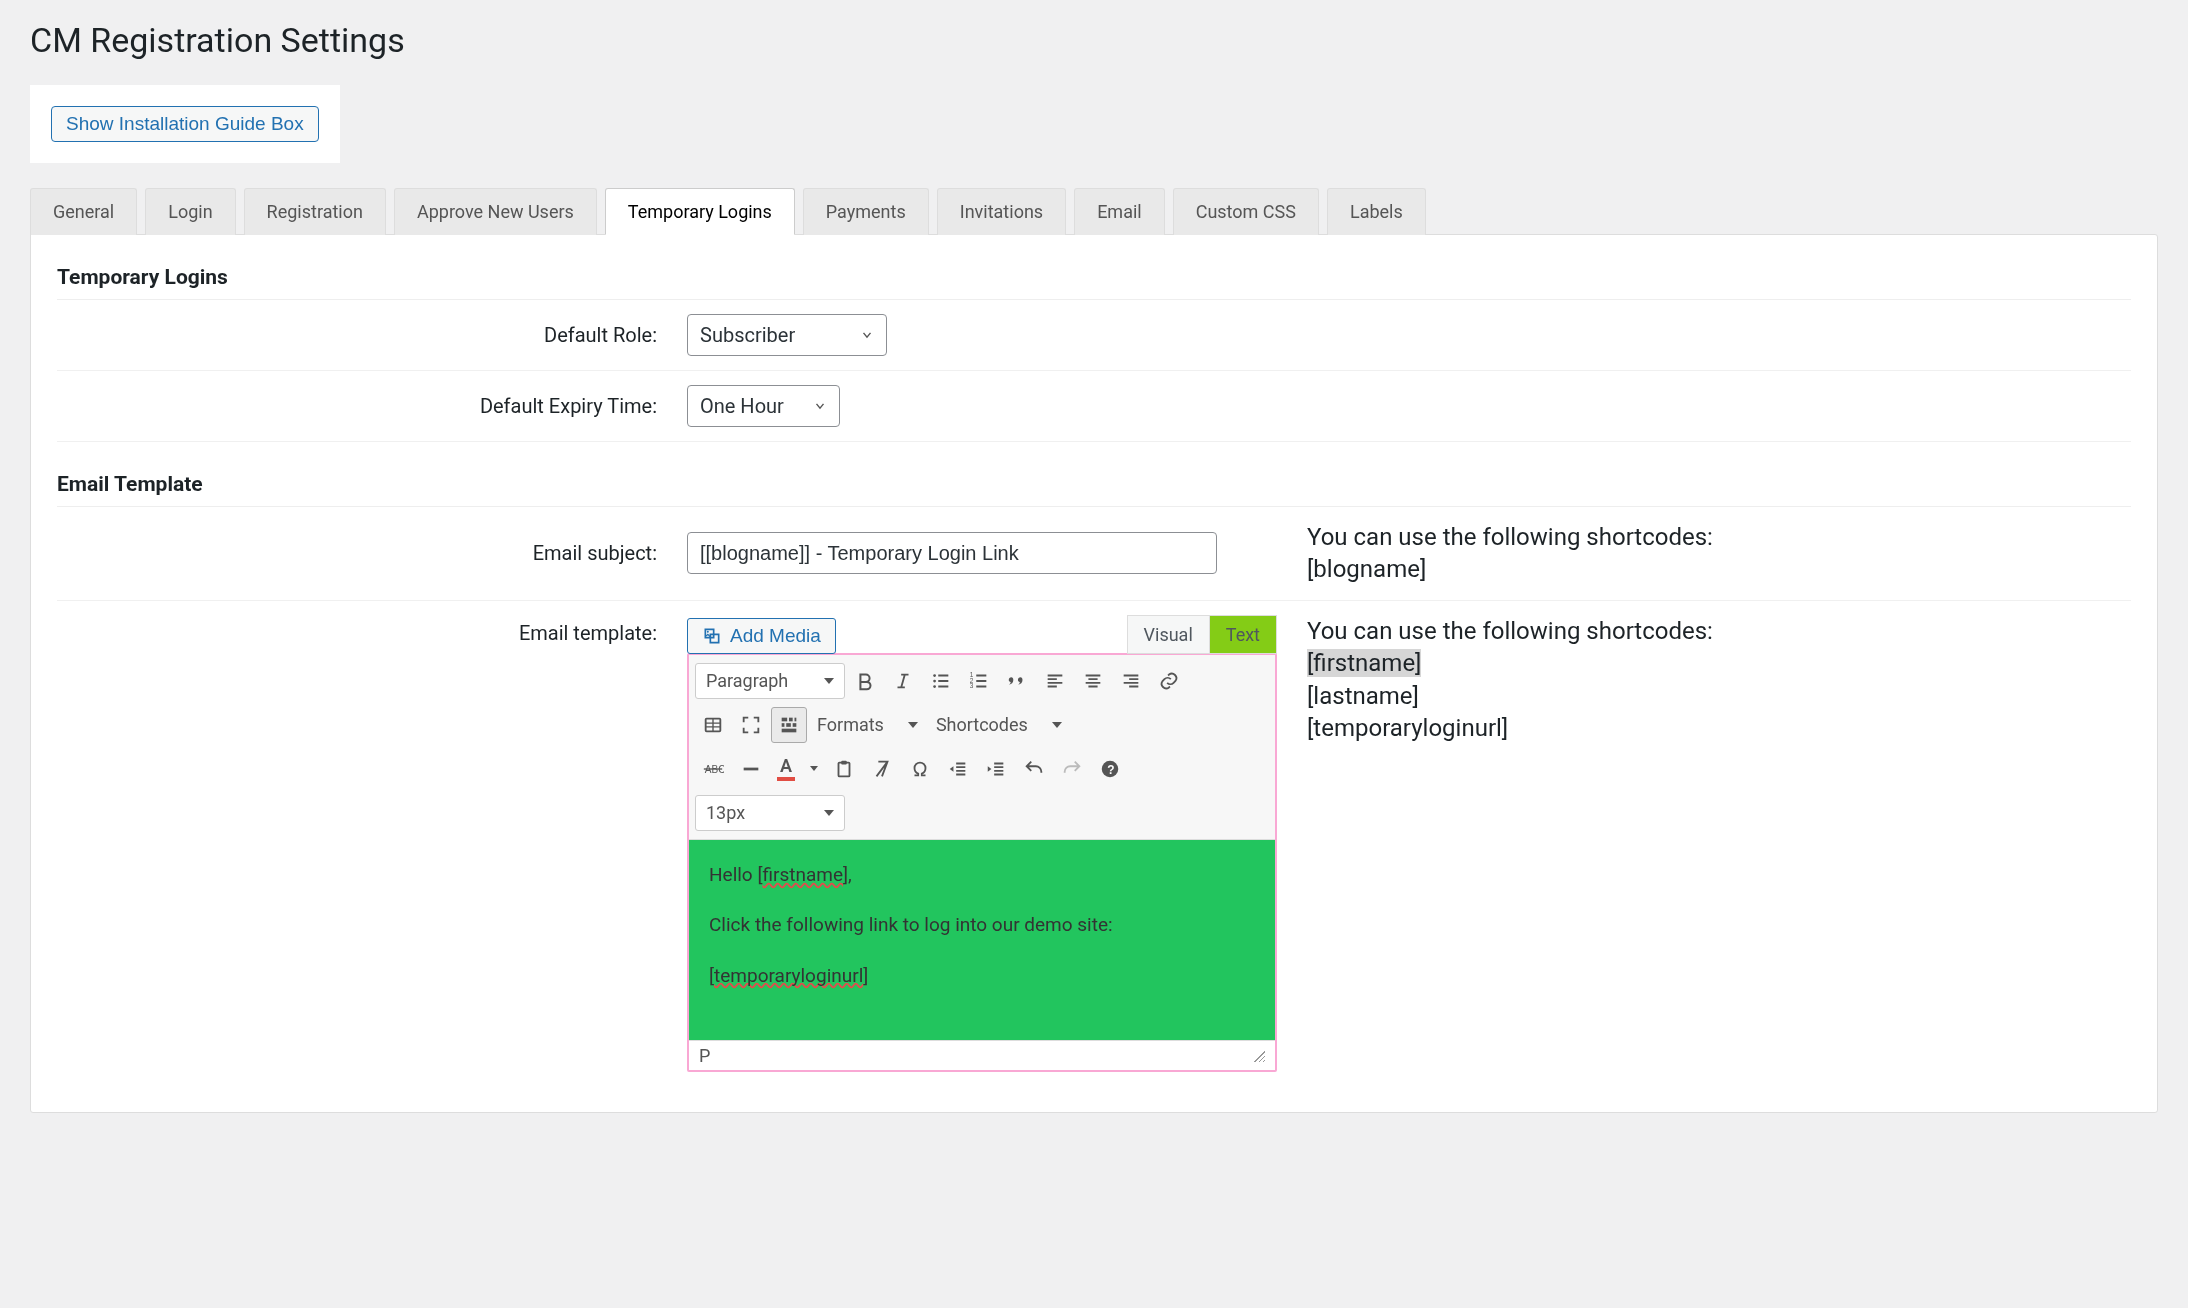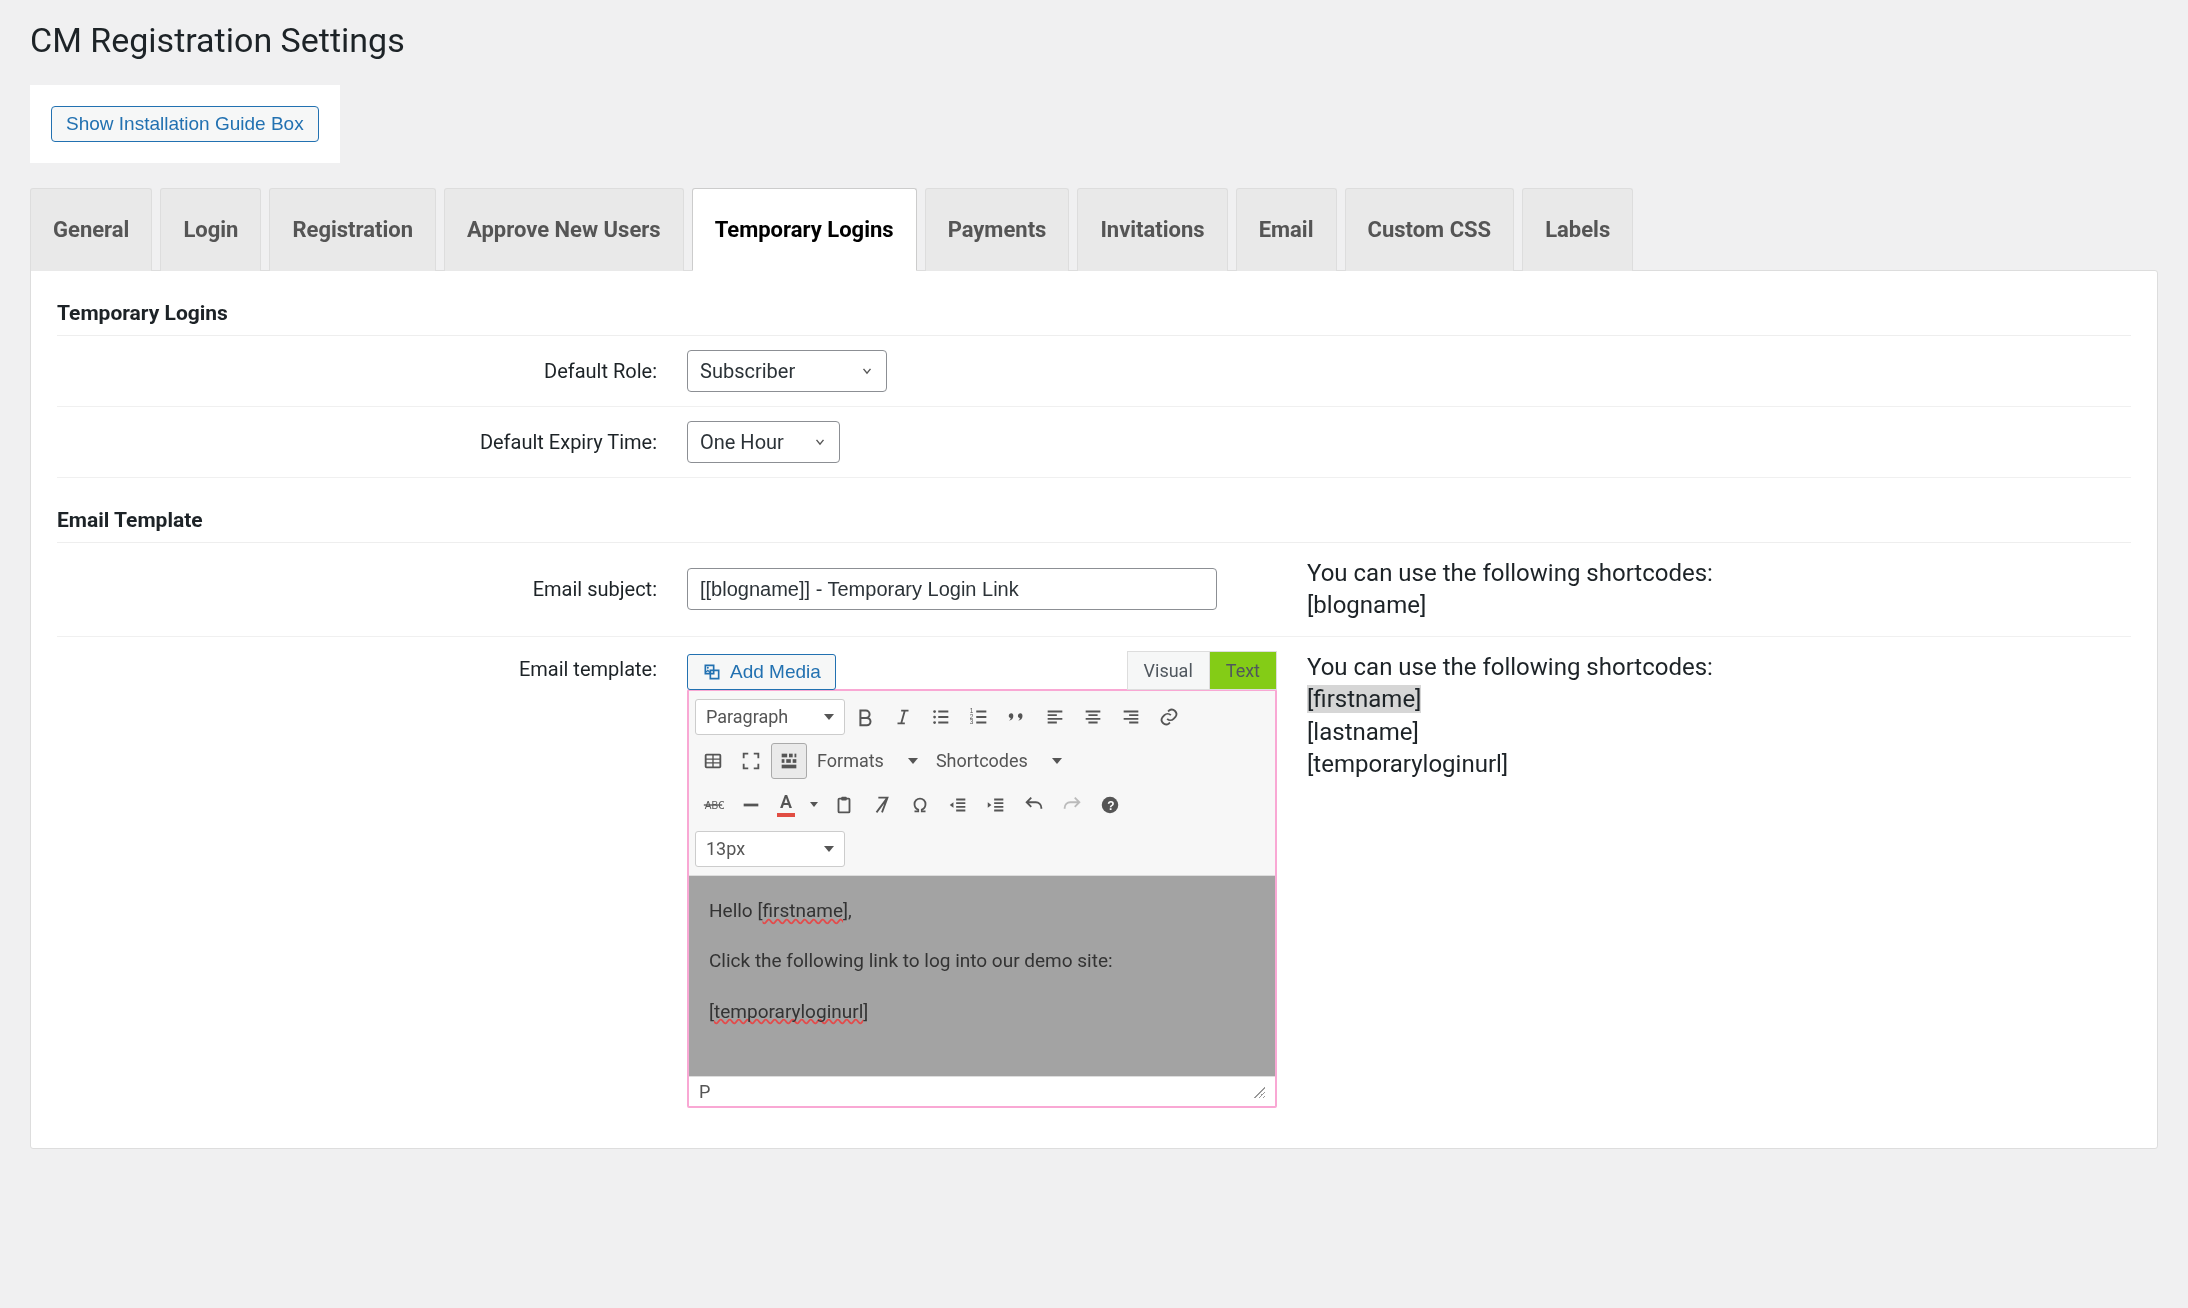--- a/index.html
+++ b/index.html
@@ -37,23 +37,23 @@
   }
   .tabs {
     display: flex;
     gap: 8px;
   }
   .tab {
     background: #e9e9e9;
     border: 1px solid #ddd;
     border-bottom: none;
     border-radius: 3px 3px 0 0;
-    padding: 28px 22px;
-    font-size: 22px;
-    font-weight: 700;
+    padding: 12px 22px;
+    font-size: 18px;
+    font-weight: 400;
     color: #555;
     cursor: pointer;
   }
   .tab.active {
     background: #fff;
     color: #000;
     border-color: #ccc;
     border-bottom: 1px solid #fff;
     position: relative;
     z-index: 2;
@@ -234,21 +234,21 @@
     background: #eaeaea;
   }
   .tb-btn svg { width: 22px; height: 22px; display: block; }
   .tb-btn.disabled { color: #bbb; cursor: default; }
   .editor-body {
     padding: 20px;
     min-height: 200px;
     font-size: 19px;
     line-height: 1.6;
     color: #333;
-    background: #a3a3a3;
+    background: #22c55e;
   }
   .editor-body p { margin-bottom: 20px; }
   .spellerr {
     text-decoration: underline wavy #e24c4c;
     text-decoration-skip-ink: none;
   }
   .editor-status {
     border-top: 1px solid #ddd;
     background: #fff;
     padding: 4px 10px;

